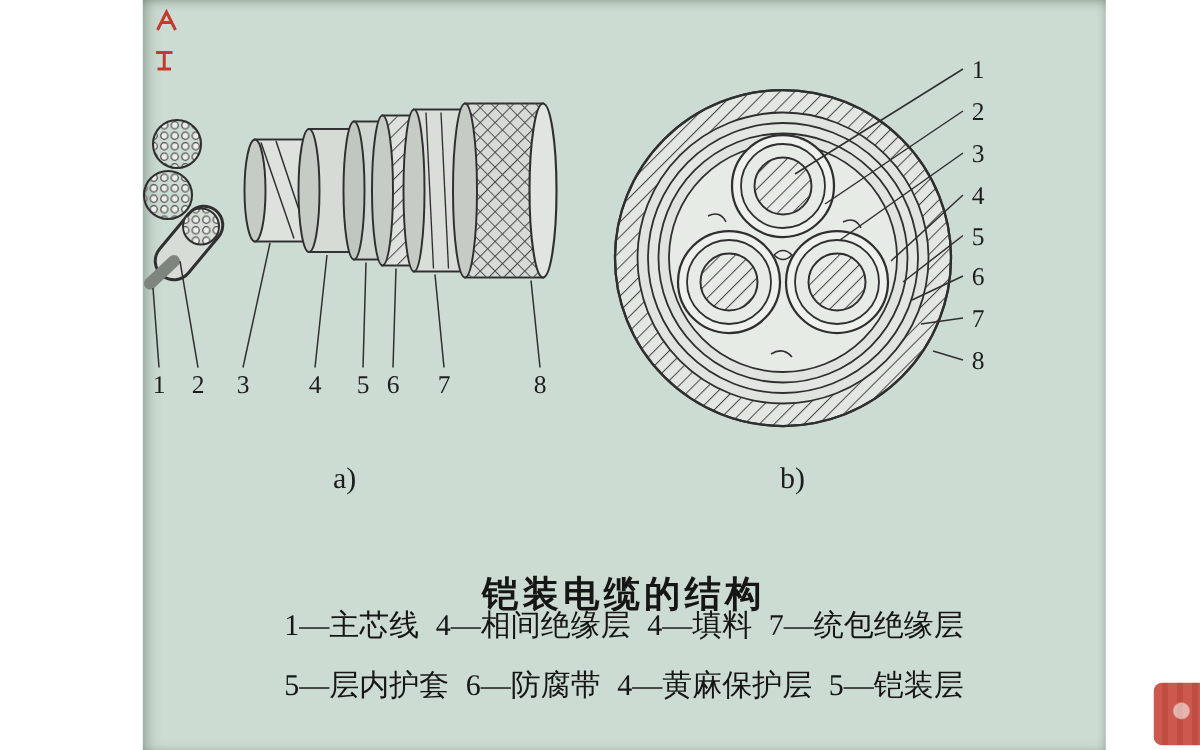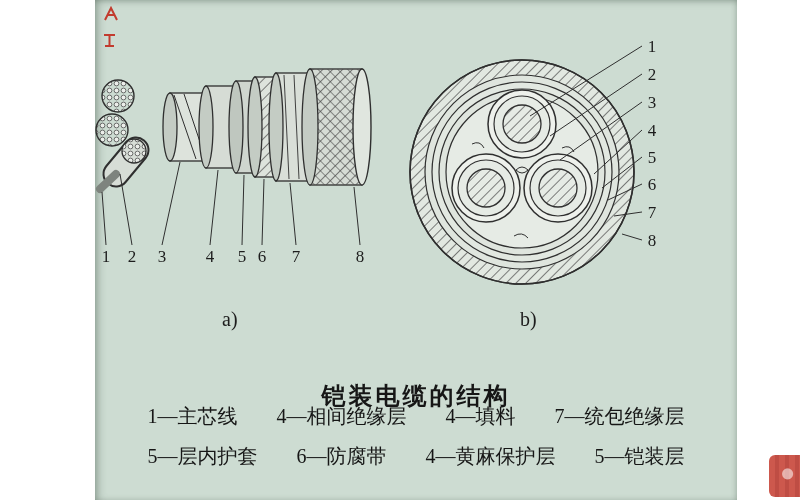--- a/index.html
+++ b/index.html
@@ -27,21 +27,21 @@
   .title{
     position:absolute;left:95px;top:380px;width:642px;
     text-align:center;font-size:24px;font-weight:bold;color:#161616;letter-spacing:3px;
   }
   .legend{
     position:absolute;left:95px;width:642px;text-align:center;
     font-size:20px;color:#161616;white-space:nowrap;
   }
   .legend.line1{top:403px;}
   .legend.line2{top:443px;}
-  .legend span{margin:0 17px;}
+  .legend span{margin:0 3px;}
   .stamp{position:absolute;}
   .stamp svg{position:static;}
   .watermark{
     position:absolute;left:674px;top:455px;width:62px;height:42px;
     border-radius:6px 0 0 6px;
     background:
       radial-gradient(circle at 30% 45%, rgba(255,255,255,.55) 0 5px, transparent 6px),
       repeating-linear-gradient(90deg,#c8473a 0 6px,#b93a30 6px 10px);
     opacity:.9;
   }

